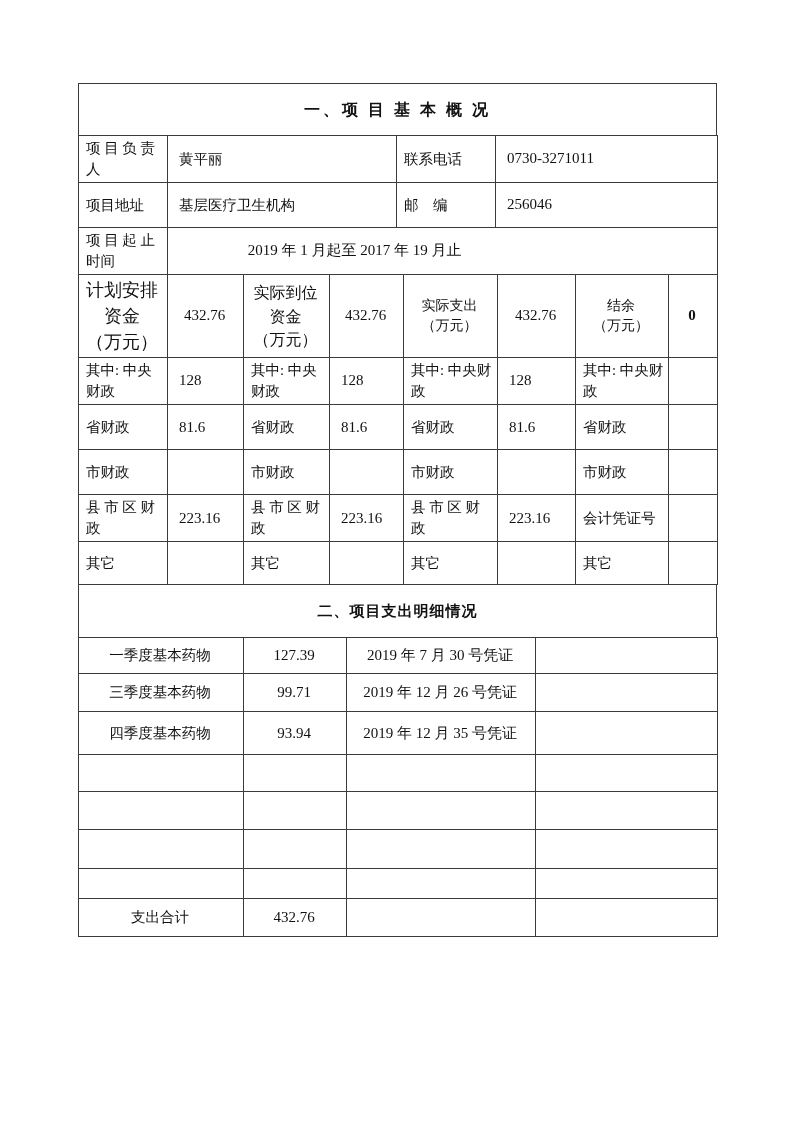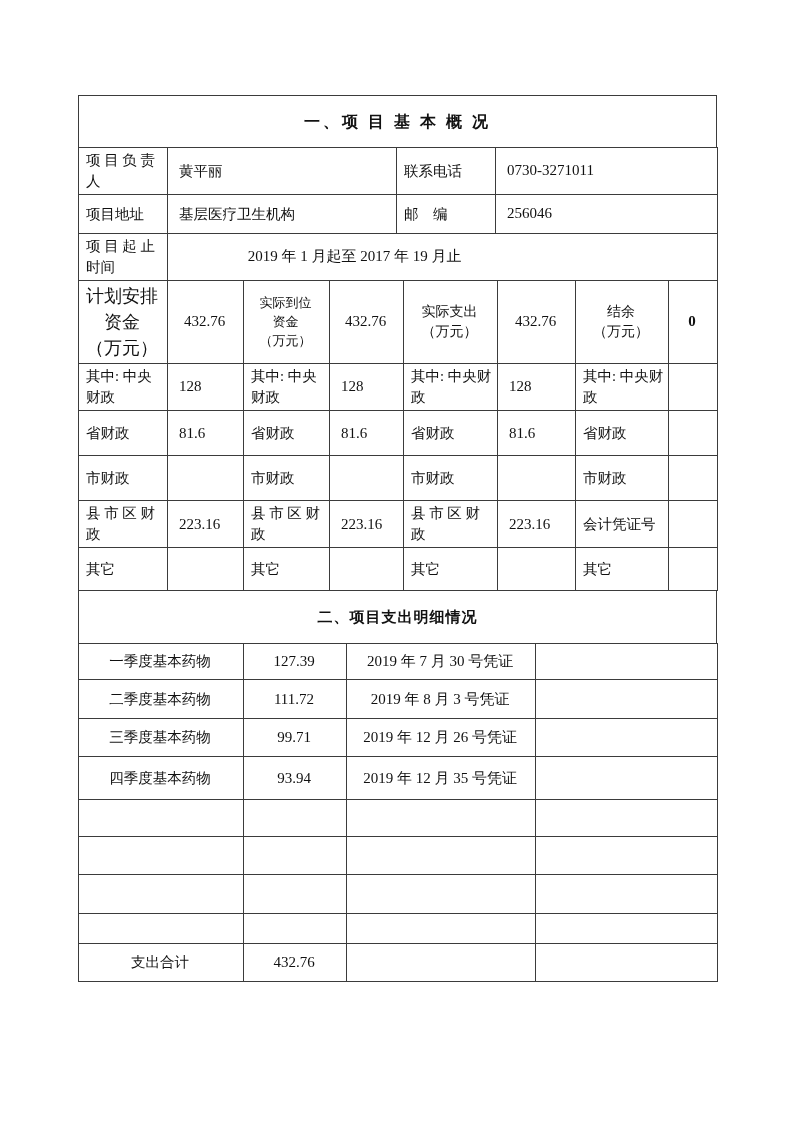--- a/index.html
+++ b/index.html
@@ -1,20 +1,20 @@
 <!DOCTYPE html>
 <html><head>
 <meta charset="utf-8">
 <style>
   html,body{margin:0;padding:0;background:#ffffff;}
   .page{
     position:relative;width:793px;height:1122px;background:#ffffff;overflow:hidden;
     font-family:"Liberation Serif","DejaVu Serif",serif;color:#111;
   }
-  .sheet{position:absolute;left:78px;top:96px;width:639px;}
+  .sheet{position:absolute;left:78px;top:84px;width:639px;}
   table{border-collapse:collapse;table-layout:fixed;width:639px;margin-top:-1px;}
   td{border:1px solid #3b3b3b;vertical-align:middle;font-size:14.5px;line-height:1.45;
      white-space:pre-line;overflow:hidden;padding:2px 4px;}
   .outer{border:1.5px solid #2e2e2e;}
   .title-cell{text-align:center;font-weight:bold;font-size:16px;letter-spacing:3px;}
   .sec2-cell{text-align:center;font-weight:bold;font-size:15px;letter-spacing:1px;}
   .lbl{text-align:left;padding-left:7px;}
   .val{text-align:left;padding-left:11px;font-family:Liberation Serif, serif;}
   .center{text-align:center;padding-left:2px;}
   .bold{font-weight:bold;}
@@ -43,21 +43,21 @@
           <col style="width:222px">
         </colgroup>
       <tbody>
           <tr style="height:45px;">
         <td class="lbl">项 目 负 责
 人</td>
         <td class="val">黄平丽</td>
         <td class="lbl">联系电话</td>
         <td class="val num">0730-3271011</td>
       </tr>
-      <tr style="height:39px;">
+      <tr style="height:45px;">
         <td class="lbl">项目地址</td>
         <td class="val">基层医疗卫生机构</td>
         <td class="lbl">邮　编</td>
         <td class="val num">256046</td>
       </tr>
     </tbody>
       </table>
 
     <table>
       <colgroup>
@@ -83,21 +83,21 @@
           <col style="width:78px">
           <col style="width:93px">
           <col style="width:49px">
       </colgroup>
       <tbody>
           <tr style="height:76px;">
         <td class="center" style="font-size:18px">计划安排
 资金
 （万元）</td>
         <td class="center num">432.76</td>
-        <td class="center" style="font-size:13px">实际到位
+        <td class="center" style="font-size:16px">实际到位
 资金
 （万元）</td>
         <td class="center num">432.76</td>
         <td class="center" style="font-size:14px">实际支出
 （万元）</td>
         <td class="center num">432.76</td>
         <td class="center" style="font-size:14px">结余
 （万元）</td>
         <td class="center num bold">0</td>
       </tr>
@@ -176,26 +176,20 @@
           <col style="width:189px">
           <col style="width:182px">
         </colgroup>
       <tbody>
       <tr style="height:36px;">
         <td class="center">一季度基本药物</td>
         <td class="center num">127.39</td>
         <td class="center num">2019 年 7 月 30 号凭证</td>
         <td class="center"></td>
       </tr>
-      <tr style="height:39px;">
-        <td class="center">二季度基本药物</td>
-        <td class="center num">111.72</td>
-        <td class="center num">2019 年 8 月 3 号凭证</td>
-        <td class="center"></td>
-      </tr>
       <tr style="height:38px;">
         <td class="center">三季度基本药物</td>
         <td class="center num">99.71</td>
         <td class="center num">2019 年 12 月 26 号凭证</td>
         <td class="center"></td>
       </tr>
       <tr style="height:43px;">
         <td class="center">四季度基本药物</td>
         <td class="center num">93.94</td>
         <td class="center num">2019 年 12 月 35 号凭证</td>

